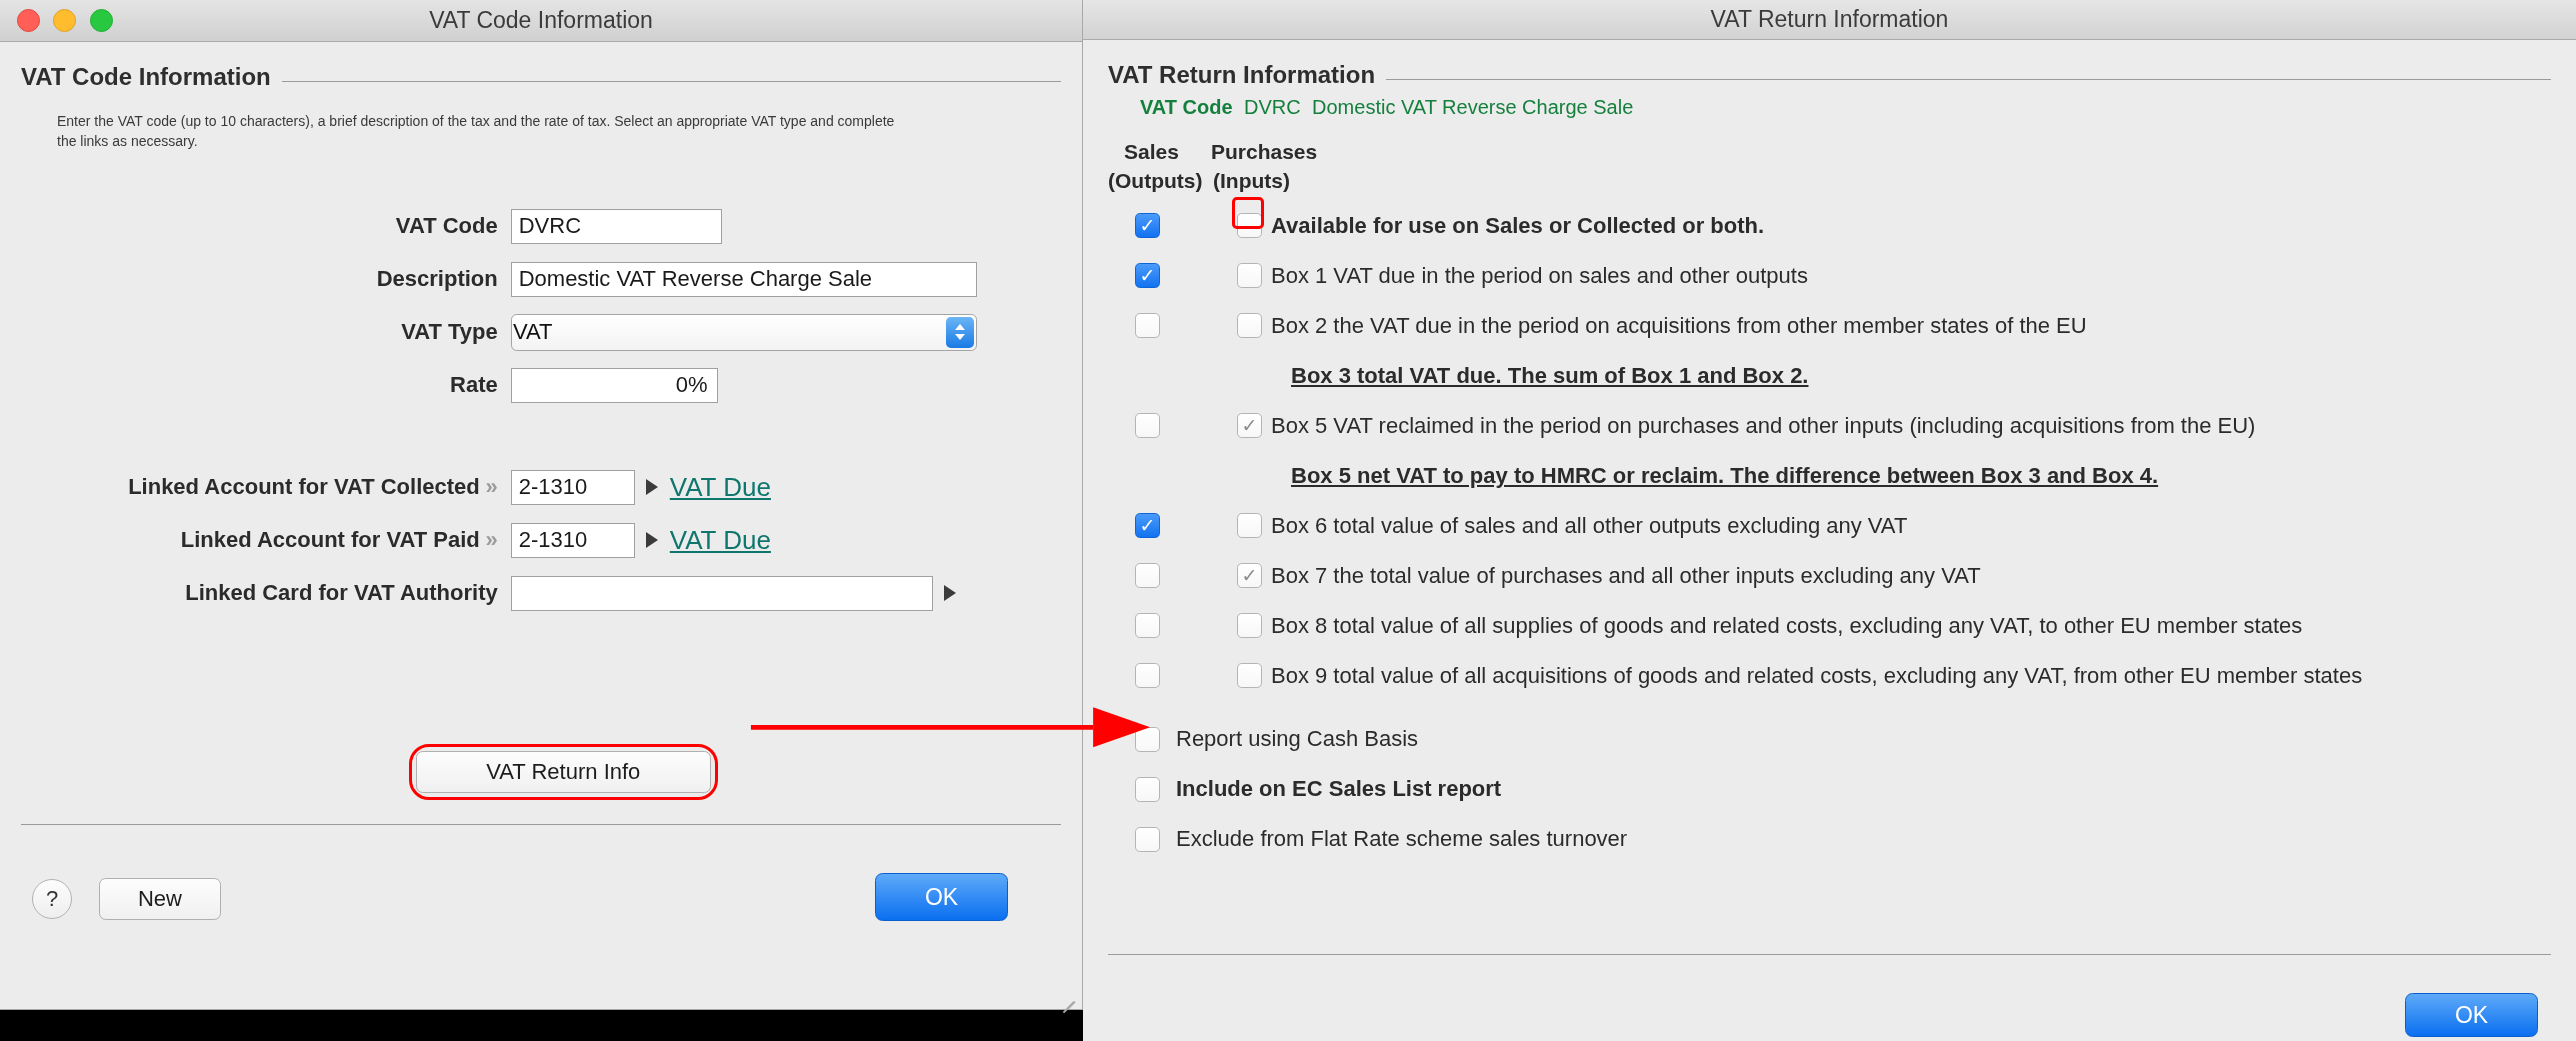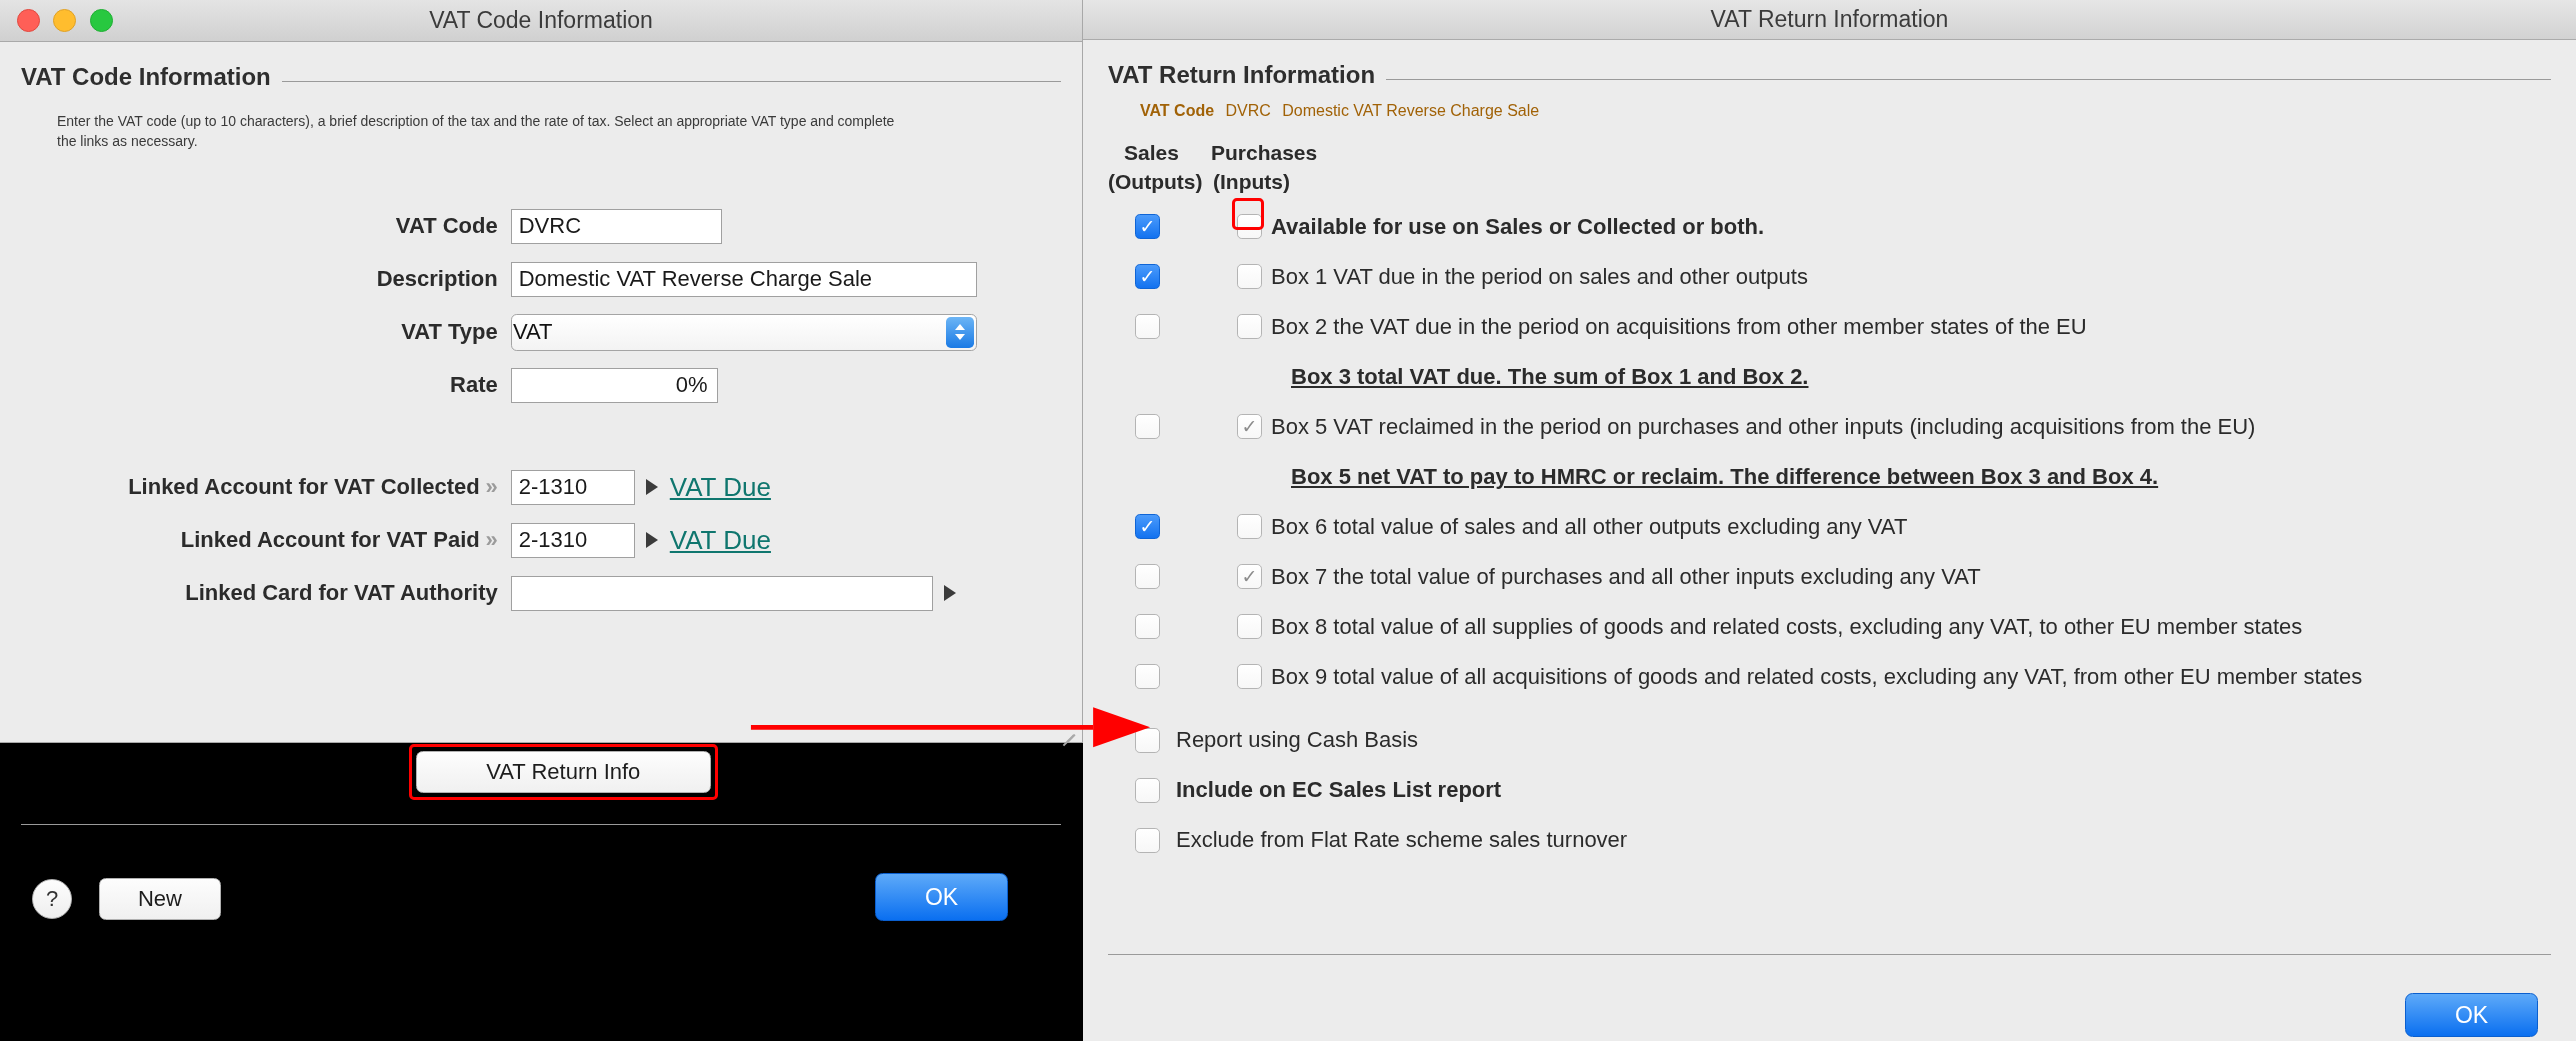--- a/index.html
+++ b/index.html
@@ -8,21 +8,21 @@
     width: 2576px; height: 1042px;
     background: #000;
     font-family: "Liberation Sans", sans-serif;
     overflow: hidden;
   }
   #root { position: relative; width: 2576px; height: 1042px; background: #000; }
 
   
   .win-left {
     position: absolute; left: 0; top: 0;
-    width: 1083px; height: 743px;
+    width: 1083px; height: 1010px;
     background: #ececec;
     border: 1px solid #a8a8a8;
     border-top: none; border-left: none;
     display: flex; flex-direction: column;
   }
   .titlebar {
     height: 42px;
     background: linear-gradient(to bottom, #e4e4e4 0%, #d0d0d0 100%);
     border-bottom: 1px solid #a9a9a9;
     position: relative;
@@ -104,21 +104,21 @@
   .btn {
     background: linear-gradient(to bottom,#fdfdfd 0%,#f0f0f0 100%);
     border: 1px solid #b0b0b0; border-radius: 6.7px;
     font-size: 22px; color: #1d1d1d;
     display: inline-flex; align-items: center; justify-content: center;
     font-family: "Liberation Sans", sans-serif;
   }
 
   .vrinfo-wrap {
     position: absolute; left: 409px; top: 702px;
-    border: 3.8px solid #ff0000; border-radius: 5px; padding: 3.8px;
+    border: 3.8px solid #ff0000; border-radius: 20px; padding: 3.8px;
   }
   .btn-vrinfo { width: 295px; height: 42px; }
 
   .hr-div { position: absolute; left: 21px; right: 21px; top: 782px; height: 1px; background: #9a9a9a; }
 
   .footer-left { position: absolute; left: 32px; top: 836px; display: flex; align-items: center; gap: 27px; }
   .btn-help {
     width: 40px; height: 40px; border-radius: 50%;
     background: linear-gradient(to bottom,#fdfdfd 0%,#eeeeee 100%);
     border: 1px solid #b2b2b2; font-size: 22px; color: #333;
@@ -149,21 +149,21 @@
     height: 40px;
     background: linear-gradient(to bottom, #e6e6e6 0%, #d2d2d2 100%);
     border-bottom: 1px solid #ababab;
     display: flex; align-items: center; justify-content: center;
   }
   .titlebar-r .title { font-size: 23px; color: #3b3b3b; }
 
   .rbody { flex: 1; position: relative; padding: 0 25px; }
 
   .vatcode-line {
-    margin: 13px 0 0 32px; font-size: 16px; color: #a16207;
+    margin: 7px 0 0 32px; font-size: 20px; color: #15803d;
   }
   .vatcode-line .lbl { font-weight: bold; }
   .vatcode-line .val { margin-left: 11.4px; }
   .vatcode-line .desc { margin-left: 11.4px; }
 
   .col-heads {
     margin-top: 21px; position: relative; height: 59px;
     font-size: 21px; font-weight: bold; color: #2b2b2b;
   }
   .col-heads .c1 { position: absolute; left: 16px; top: 0; }

